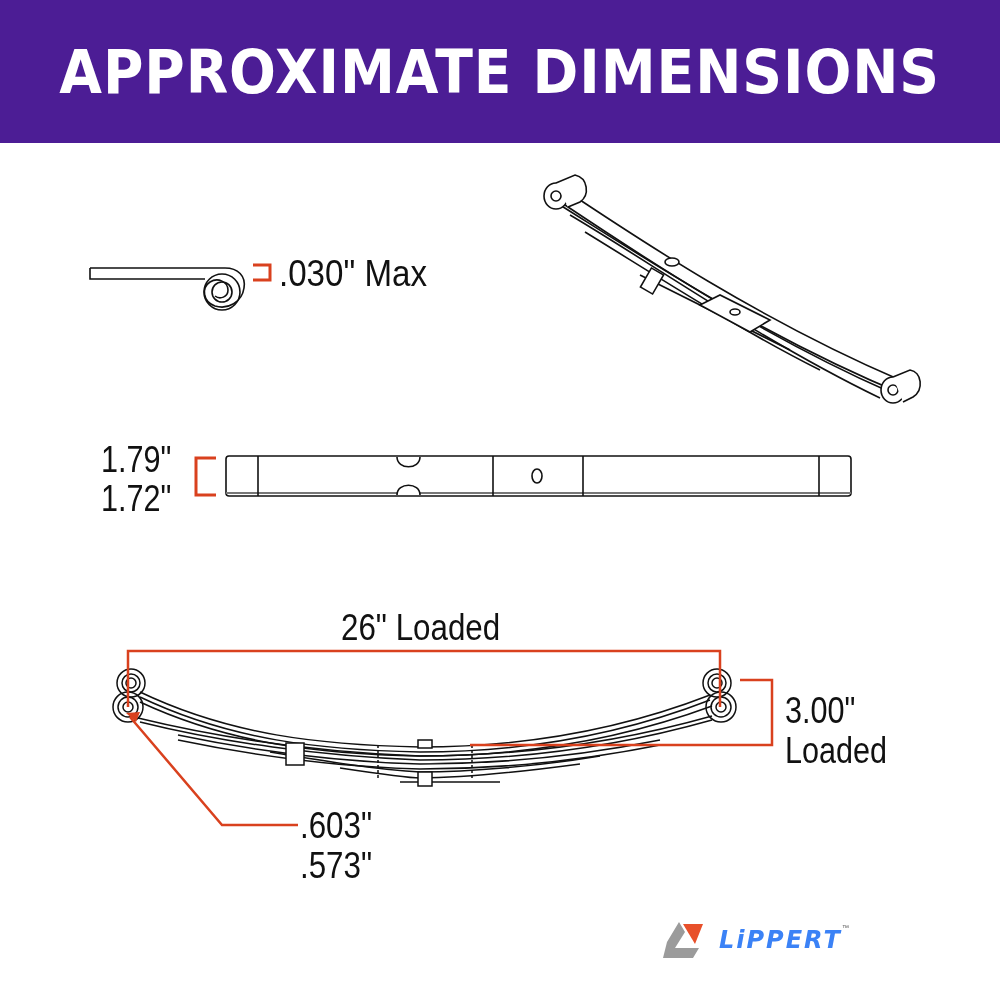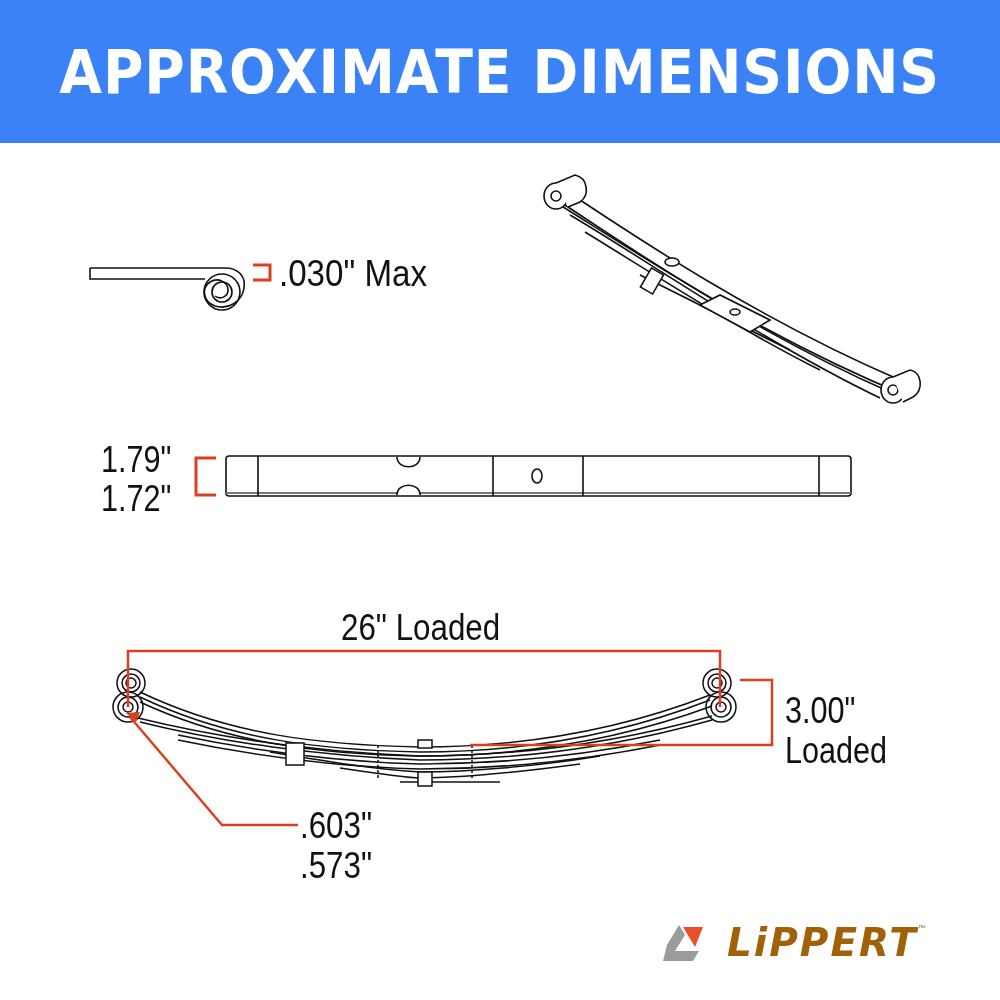--- a/index.html
+++ b/index.html
@@ -1,22 +1,22 @@
 <!DOCTYPE html>
 <html><head>
 <meta charset="utf-8">
 <style>
   html, body { margin: 0; padding: 0; background: #ffffff; }
   body { width: 1000px; height: 1000px; position: relative; overflow: hidden; font-family: "Liberation Sans", sans-serif; }
-  .header { position: absolute; left: 0; top: 0; width: 1000px; height: 143px; background: #3b82f6; display: flex; align-items: center; justify-content: center; }
+  .header { position: absolute; left: 0; top: 0; width: 1000px; height: 143px; background: #4c1d95; display: flex; align-items: center; justify-content: center; }
   .header-title { color: #fff; font-family: "DejaVu Sans", sans-serif; font-weight: bold; font-size: 60px; letter-spacing: 1px; transform: scaleX(0.92); white-space: nowrap; }
   .lbl { position: absolute; color: #111; font-family: "Liberation Sans", sans-serif; transform-origin: left top; white-space: nowrap; line-height: 1; }
   svg.diagram { position: absolute; left: 0; top: 0; }
   .logo { position: absolute; left: 663px; top: 920px; display: flex; align-items: center; }
-  .logo-text { font-family: "DejaVu Sans", sans-serif; font-weight: bold; font-style: italic; font-size: 39px; color: #a16207; letter-spacing: 2px; margin-left: 16px; }
+  .logo-text { font-family: "DejaVu Sans", sans-serif; font-weight: bold; font-style: italic; font-size: 24px; color: #3b82f6; letter-spacing: 2px; margin-left: 8px; }
   .tm { font-size: 7px; color: #555; align-self: flex-start; margin-top: 4px; }
 </style>
 </head>
 <body>
 
 <div class="header">
   <div class="header-title">APPROXIMATE DIMENSIONS</div>
 </div>
 
 <svg class="diagram" width="1000" height="1000" viewBox="0 0 1000 1000">

